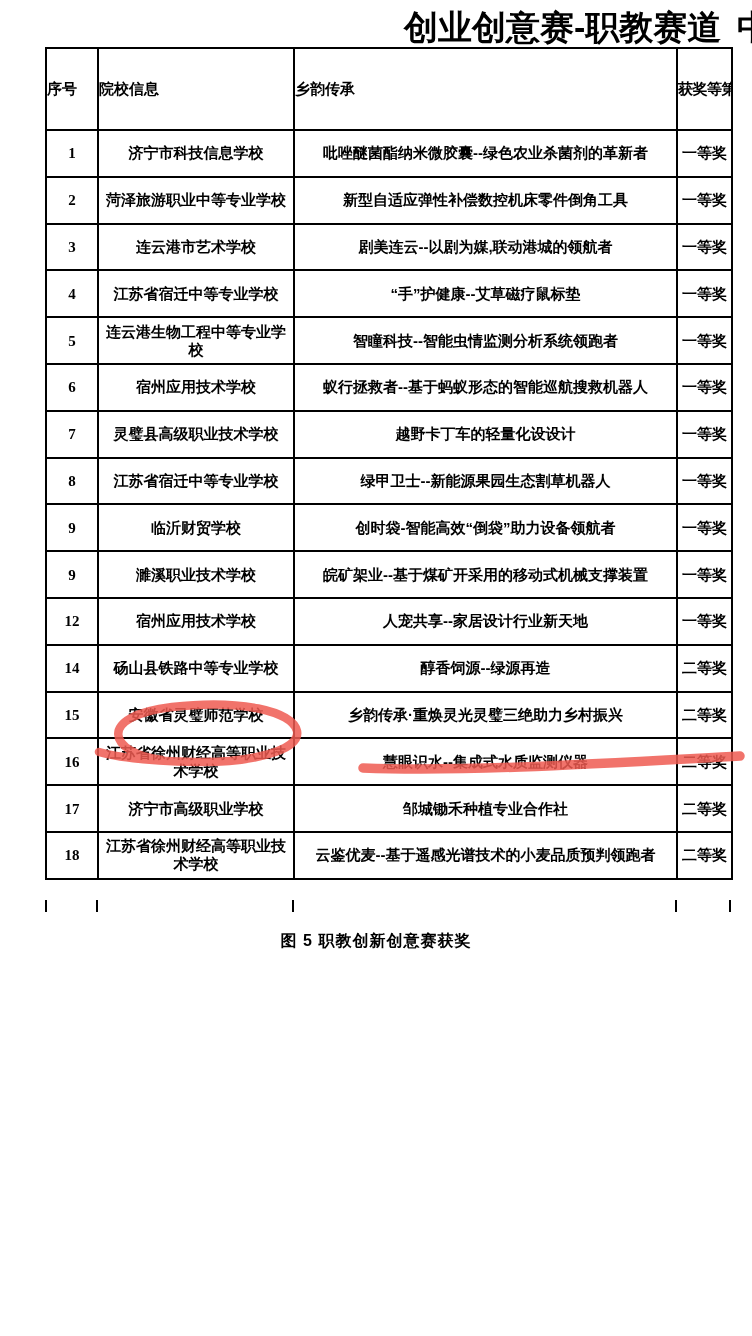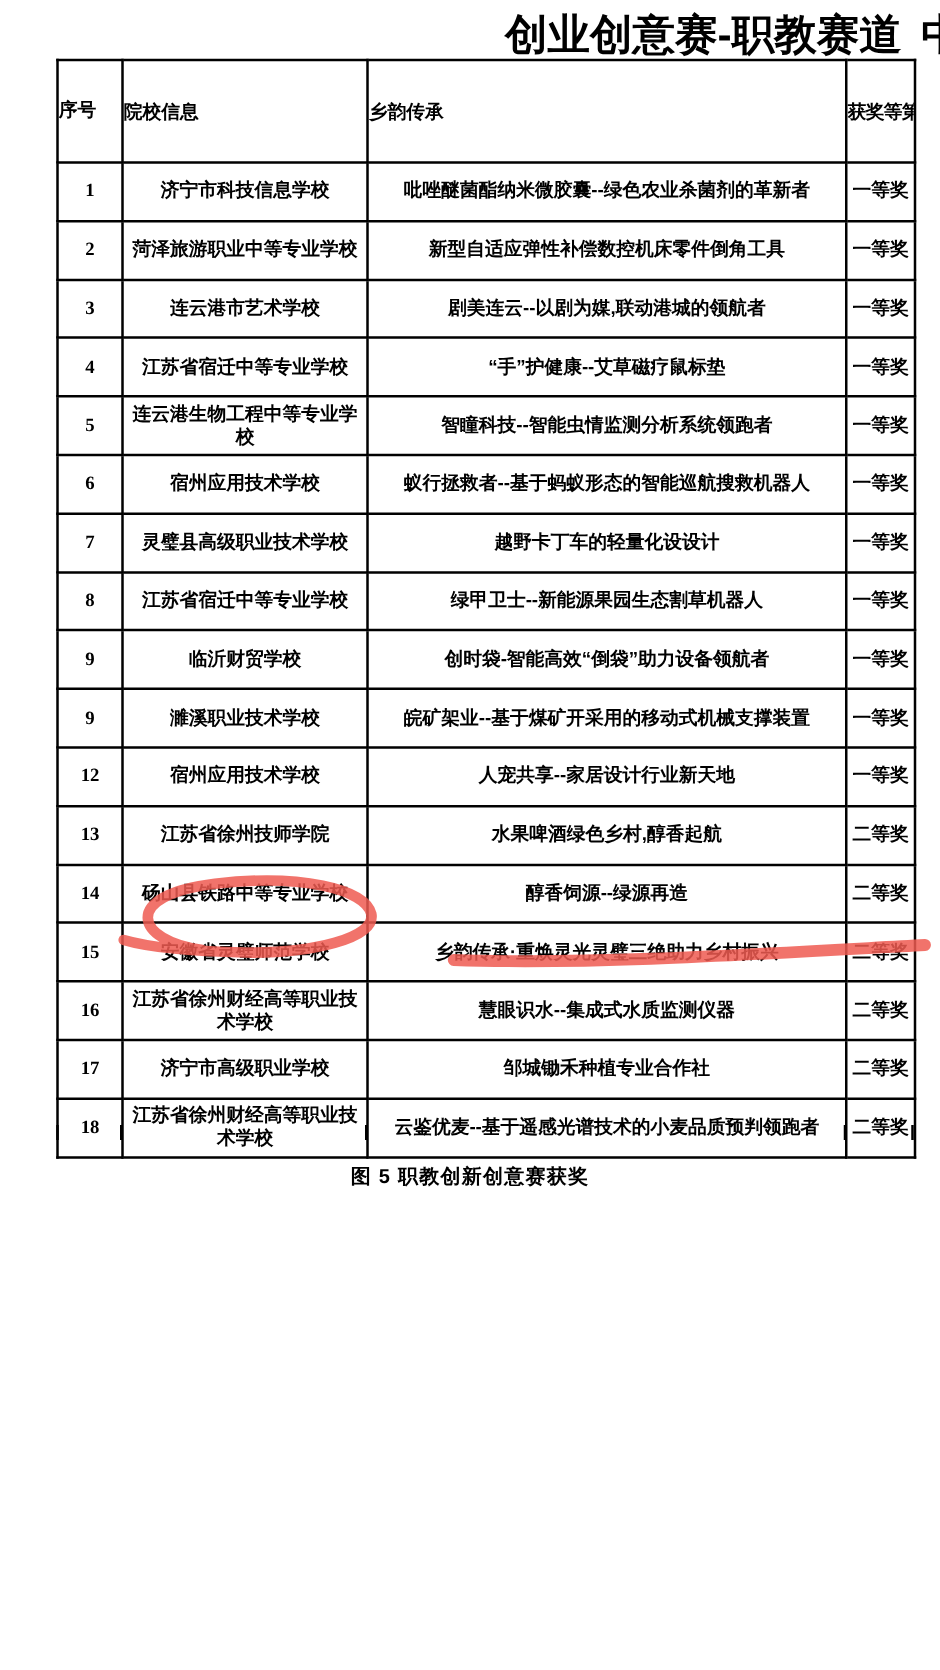--- a/index.html
+++ b/index.html
@@ -129,26 +129,20 @@
           <td class="cell-project">皖矿架业--基于煤矿开采用的移动式机械支撑装置</td>
           <td class="cell-award">一等奖</td>
         </tr>
         <tr>
           <td class="cell-no">12</td>
           <td class="cell-school">宿州应用技术学校</td>
           <td class="cell-project">人宠共享--家居设计行业新天地</td>
           <td class="cell-award">一等奖</td>
         </tr>
         <tr>
-          <td class="cell-no">13</td>
-          <td class="cell-school">江苏省徐州技师学院</td>
-          <td class="cell-project">水果啤酒绿色乡村,醇香起航</td>
-          <td class="cell-award">二等奖</td>
-        </tr>
-        <tr>
           <td class="cell-no">14</td>
           <td class="cell-school">砀山县铁路中等专业学校</td>
           <td class="cell-project">醇香饲源--绿源再造</td>
           <td class="cell-award">二等奖</td>
         </tr>
         <tr>
           <td class="cell-no">15</td>
           <td class="cell-school">安徽省灵璧师范学校</td>
           <td class="cell-project">乡韵传承·重焕灵光灵璧三绝助力乡村振兴</td>
           <td class="cell-award">二等奖</td>

